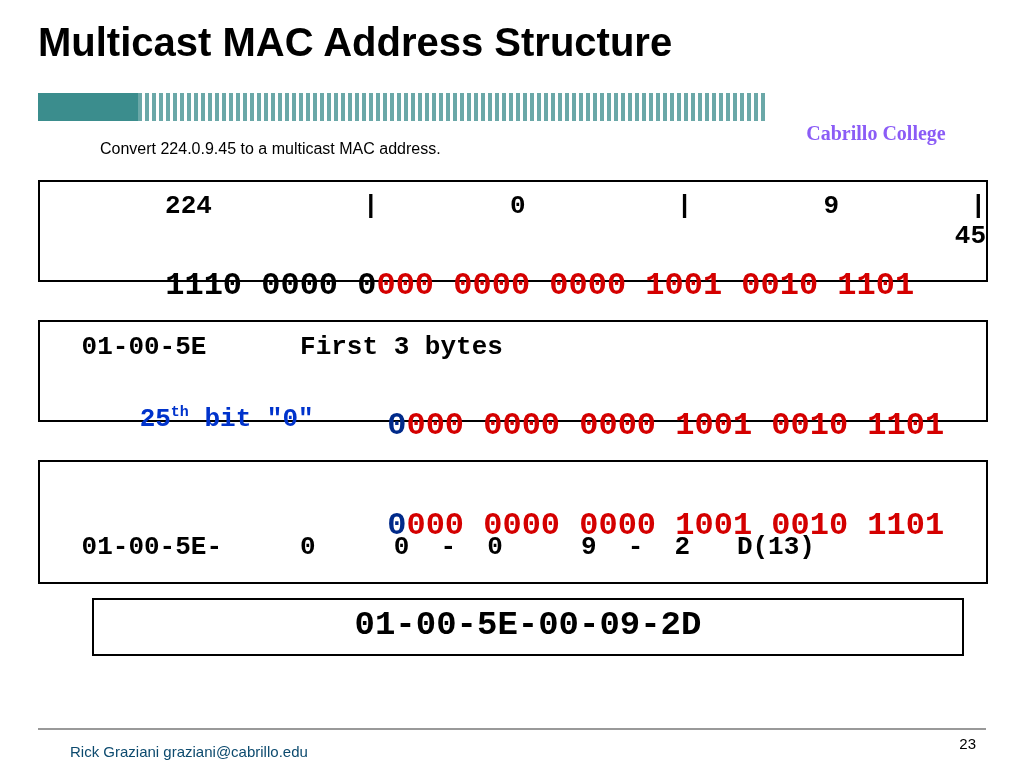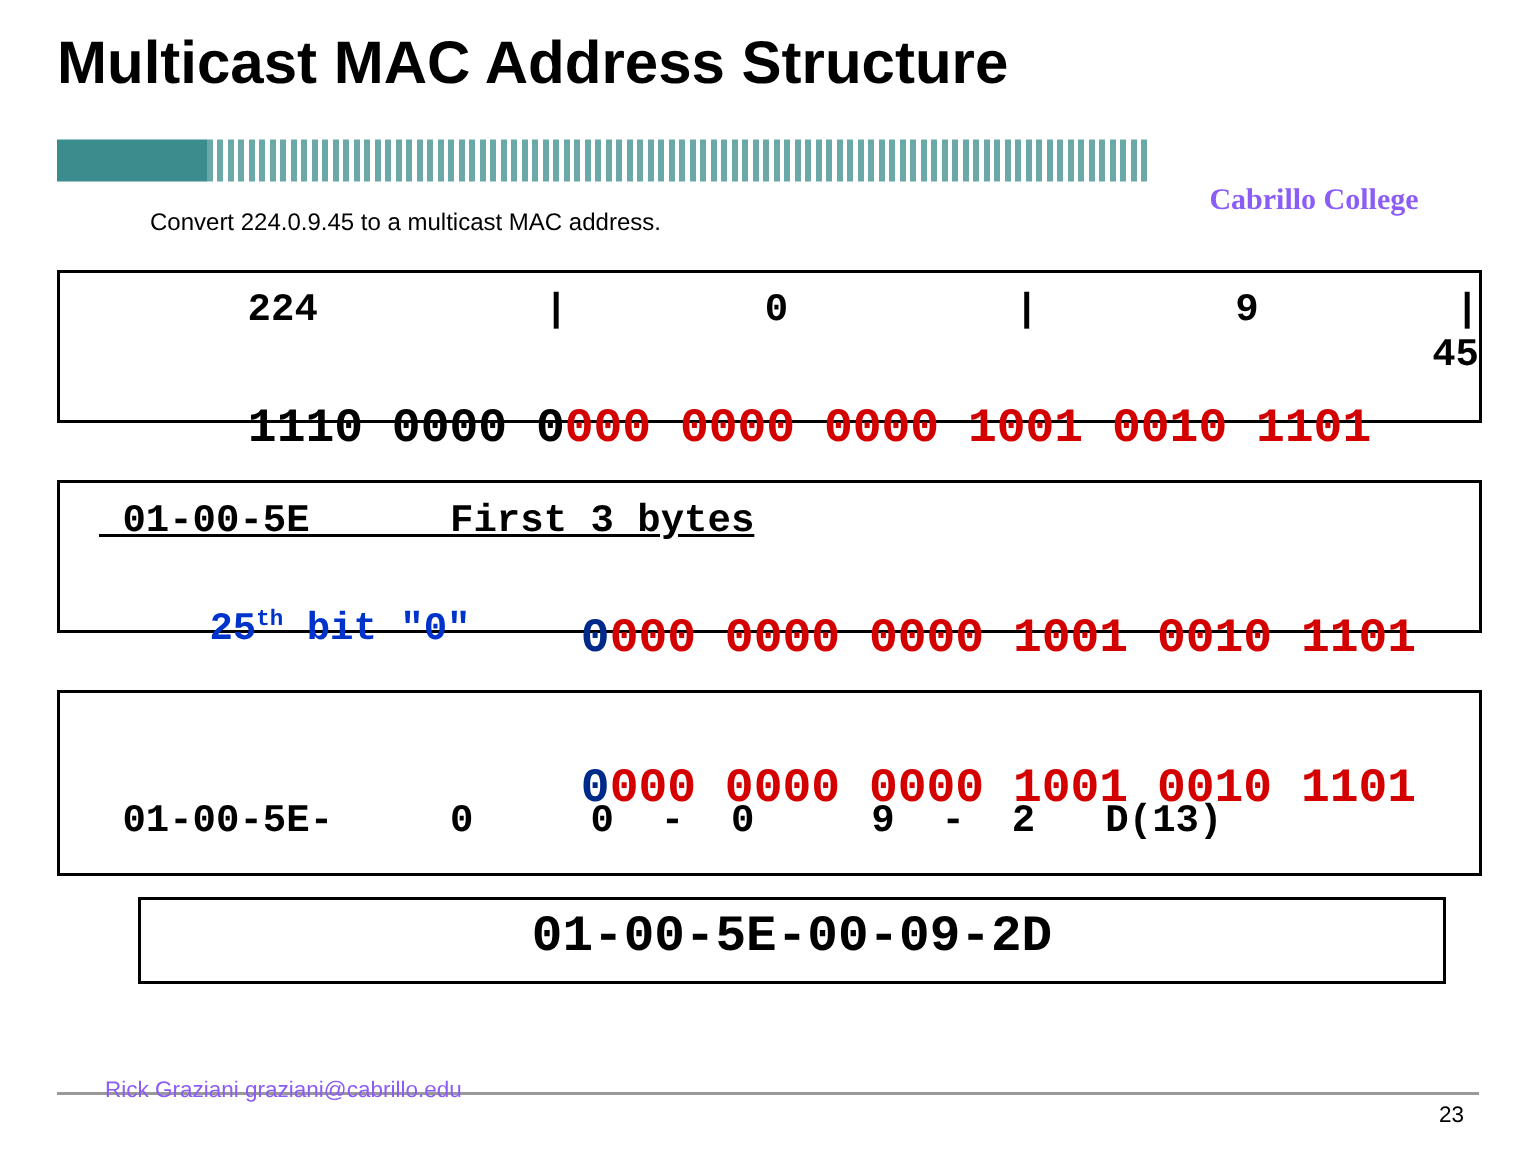--- a/index.html
+++ b/index.html
@@ -17,31 +17,31 @@
   .mono { font-family:"Courier New",monospace; font-weight:bold; }
   .b1 { left:38px; top:180px; width:946px; height:98px; }
   .ip-row { position:absolute; left:0; top:9px; width:100%; font-size:26px;
             font-family:"Courier New",monospace; font-weight:bold; text-align:right; }
   .ip-row span { display:inline-block; }
   .bin-row { position:absolute; left:10px; top:48px; font-size:32px; white-space:pre; }
   .red { color:#d40000; }
   .blue { color:#0033cc; }
   .navy { color:#002a8a; }
   .b2 { left:38px; top:320px; width:946px; height:98px; }
-  .b2 .l1 { position:absolute; left:26px; top:10px; font-size:26px; white-space:pre;text-decoration:underline; }
+  .b2 .l1 { position:absolute; left:26px; top:10px; font-size:26px; white-space:pre; }
   .b2 .l2label { position:absolute; left:6px; top:52px; font-size:26px; white-space:pre; }
   .b2 .l2label sup { font-size:15px; }
   .b2 .l2bits { position:absolute; left:232px; top:48px; font-size:32px; white-space:pre; }
   .b3 { left:38px; top:460px; width:946px; height:120px; }
   .b3 .bits { position:absolute; left:232px; top:8px; font-size:32px; white-space:pre; }
   .b3 .hex { position:absolute; left:26px; top:70px; font-size:26px; white-space:pre; }
   .b4 { left:92px; top:598px; width:868px; height:54px; text-align:center; }
   .b4 .res { font-size:34px; line-height:50px; }
   .footer-line { position:absolute; left:38px; bottom:38px; width:948px; height:2px; background:#999; }
-  .footer-left { position:absolute; left:70px; bottom:33px; font-size:15px; color:#8b5cf6;text-align:center; }
+  .footer-left { position:absolute; left:70px; bottom:8px; font-size:15px; color:#0c4a6e;text-align:center; }
   .footer-right { position:absolute; right:48px; bottom:16px; font-size:15px;margin-top:39px; }
 </style>
 </head>
 <body>
 
 <div class="slide">
 
   <div class="title">Multicast MAC Address Structure</div>
 
   <div class="stripe">

